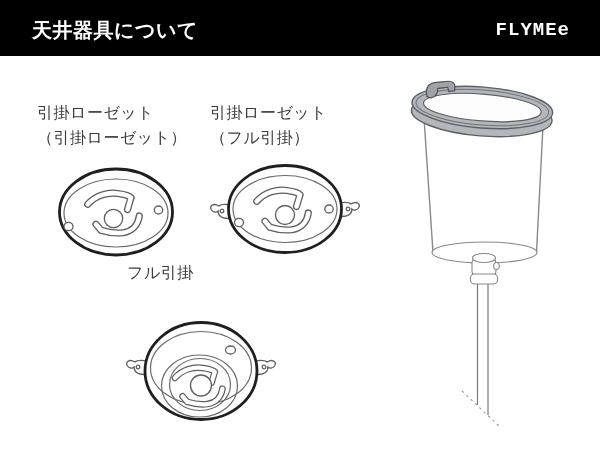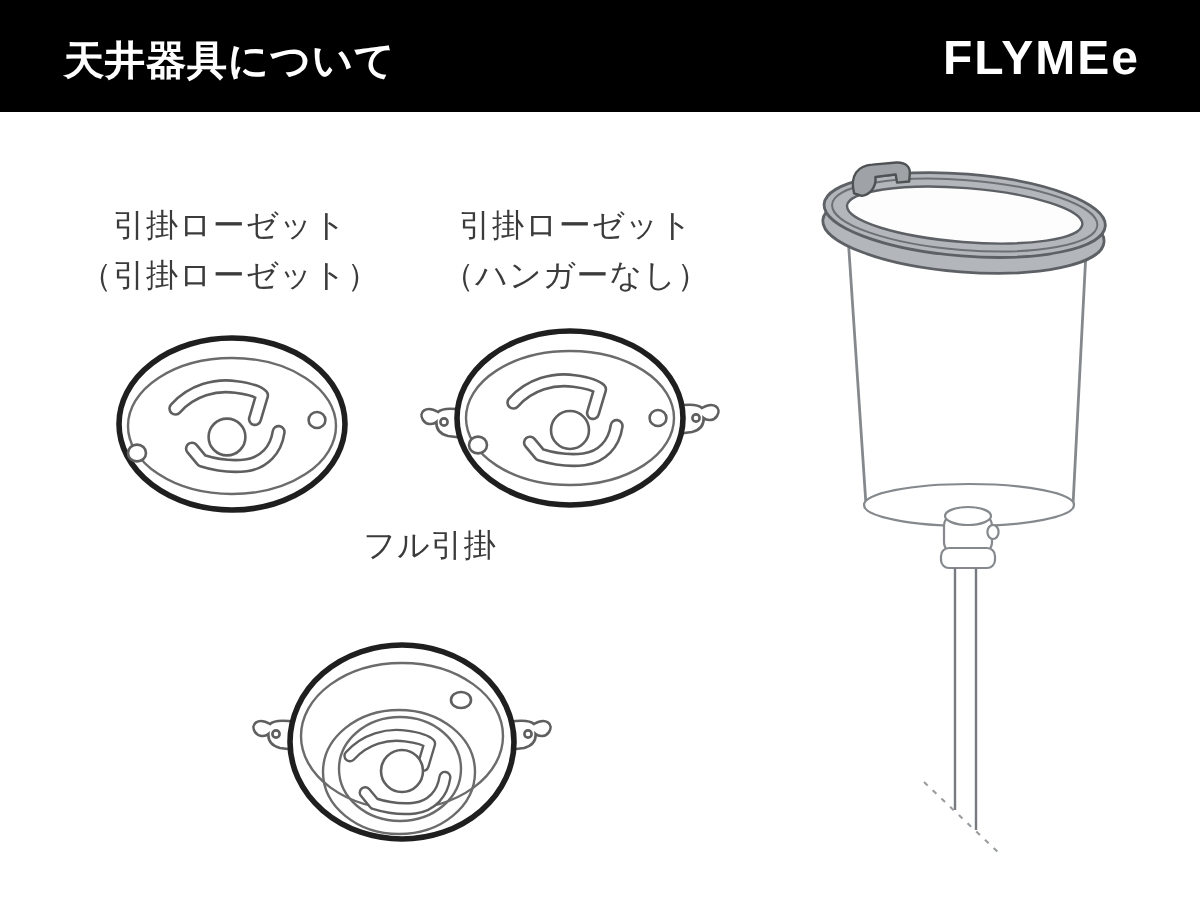--- a/index.html
+++ b/index.html
@@ -17,35 +17,35 @@
     background:var(--header-bg,#000);
     display:flex;align-items:center;justify-content:space-between;
     box-sizing:border-box;padding:4px 30px 0 32px;
   }
   .header-title{
     color:var(--header-text,#fff);
     font-size:20px;font-weight:bold;letter-spacing:0.5px;
   }
   .brand-logo{
     color:var(--header-text,#fff);
-    font-size:24px;font-weight:bold;letter-spacing:1px;
-    font-family:Liberation Sans, sans-serif;
+    font-size:19px;font-weight:bold;letter-spacing:1px;
+    font-family:Liberation Mono, monospace;
   }
 
   
   .fig-label{
-    position:absolute;width:156px;text-align:center;
+    position:absolute;width:156px;
     color:var(--label-text,#3b3b3b);
     font-size:16px;line-height:25px;letter-spacing:0.5px;
     white-space:nowrap;
   }
   .fig-label span{display:block;}
   .label-plain {left:37px; top:100px;}
   .label-hanger{left:210px;top:100px;}
-  .label-full  {left:137px;top:261px;line-height:23px;}
+  .label-full  {left:127px;top:261px;line-height:23px;}
 
   
   .fig{position:absolute;}
   .fig-rosette-plain {left:46px;  top:160px;}
   .fig-rosette-hanger{left:205px; top:157px;}
   .fig-rosette-full  {left:123px; top:315px;}
   .fig-canopy        {left:395px; top:75px;}
 
   
   .o-ellipse{fill:#fff;stroke:var(--line-dark,#1f1f1f);stroke-width:2.8;}
@@ -74,21 +74,21 @@
     <div class="header-title">天井器具について</div>
     <div class="brand-logo">FLYMEe</div>
   </div>
 
   <div class="fig-label label-plain">
     <span>引掛ローゼット</span>
     <span>（引掛ローゼット）</span>
   </div>
   <div class="fig-label label-hanger">
     <span>引掛ローゼット</span>
-    <span>（ハンガーなし）</span>
+    <span>（フル引掛）</span>
   </div>
   <div class="fig-label label-full">
     <span>フル引掛</span>
   </div>
 
   <svg class="fig fig-rosette-plain" width="140" height="104" viewBox="-70 -52 140 104">
     <ellipse class="o-ellipse" cx="0" cy="0" rx="56.5" ry="43"></ellipse>
     <ellipse class="thin" cx="0" cy="1" rx="52" ry="34"></ellipse>
     <ellipse class="hole" cx="-47.5" cy="14.5" rx="4.5" ry="4.2"></ellipse>
     <ellipse class="hole" cx="42.5" cy="-2" rx="4.2" ry="4"></ellipse>

